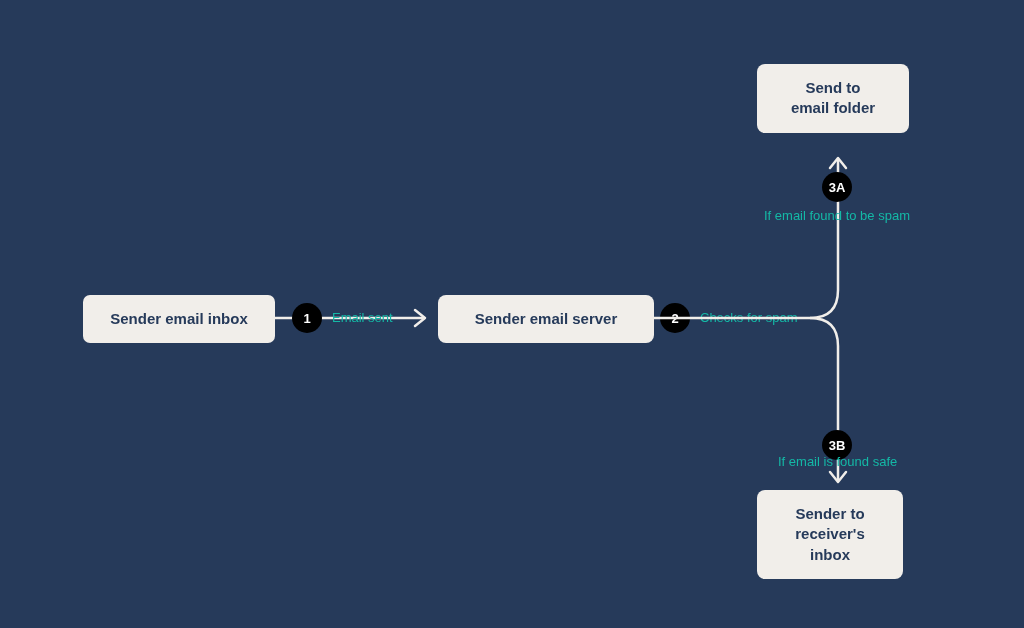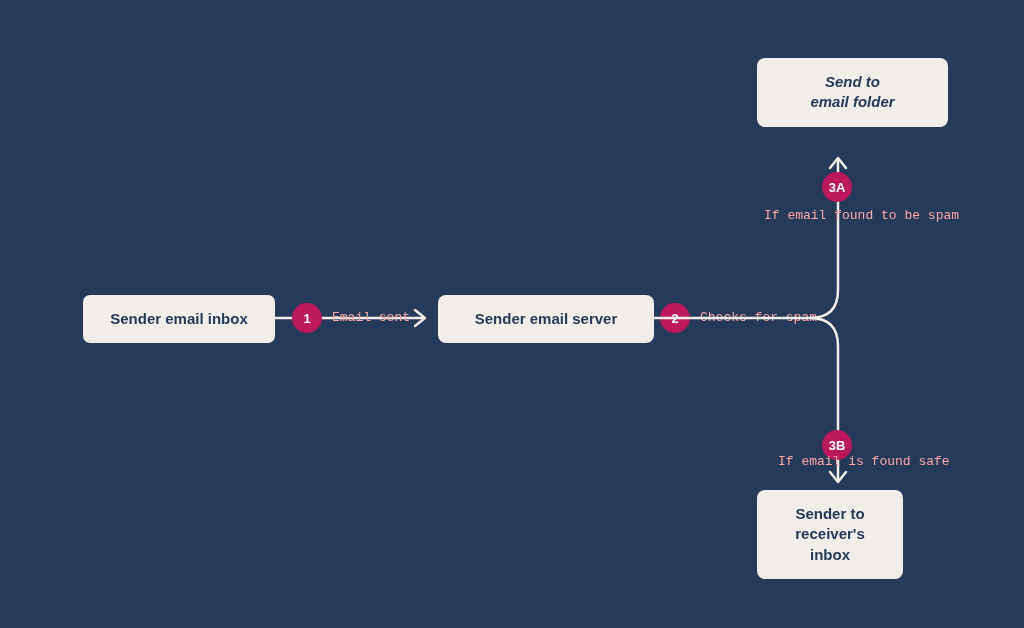--- a/index.html
+++ b/index.html
@@ -19,35 +19,34 @@
       color: #263a5a;
       font-weight: 600;
       font-size: 15px;
       text-align: center;
       line-height: 1.35;
     }
     .badge {
       position: absolute;
       width: 30px;
       height: 30px;
-      background: #be185d;
+      background: #000000;
       border-radius: 50%;
       color: #fff;
       font-weight: 600;
       font-size: 13px;
       display: flex;
       align-items: center;
       justify-content: center;
     }
     .label {
       position: absolute;
-      color: #fca5a5;
+      color: #14b8a6;
       font-size: 13px;
       white-space: nowrap;
-      font-family: Liberation Mono, monospace;
     }
     svg.connector {
       position: absolute;
       overflow: visible;
       pointer-events: none;
     }
   </style>
 </head>
 <body>
 
@@ -82,21 +81,21 @@
 
   <line x1="0" y1="178" x2="172" y2="178" stroke="#f1eeea" stroke-width="2.5"></line>
 
   <path d="M 172 178 Q 200 178 200 150 L 200 20" fill="none" stroke="#f1eeea" stroke-width="2.5"></path>
   <polyline points="192,28 200,18 208,28" fill="none" stroke="#f1eeea" stroke-width="2.5" stroke-linecap="round" stroke-linejoin="round"></polyline>
 
   <path d="M 172 178 Q 200 178 200 206 L 200 340" fill="none" stroke="#f1eeea" stroke-width="2.5"></path>
   <polyline points="192,332 200,342 208,332" fill="none" stroke="#f1eeea" stroke-width="2.5" stroke-linecap="round" stroke-linejoin="round"></polyline>
 </svg>
 
-<div class="node" style="left:757px; top:58px; width:191px;font-style:italic;">
+<div class="node" style="left:757px; top:64px; width:152px;">
   <div>Send to</div>
   <div>email folder</div>
 </div>
 
 <div class="badge" style="left:822px; top:172px;">
   <span>3A</span>
 </div>
 <div class="label" style="left:764px; top:208px;">
   <span>If email found to be spam</span>
 </div>

